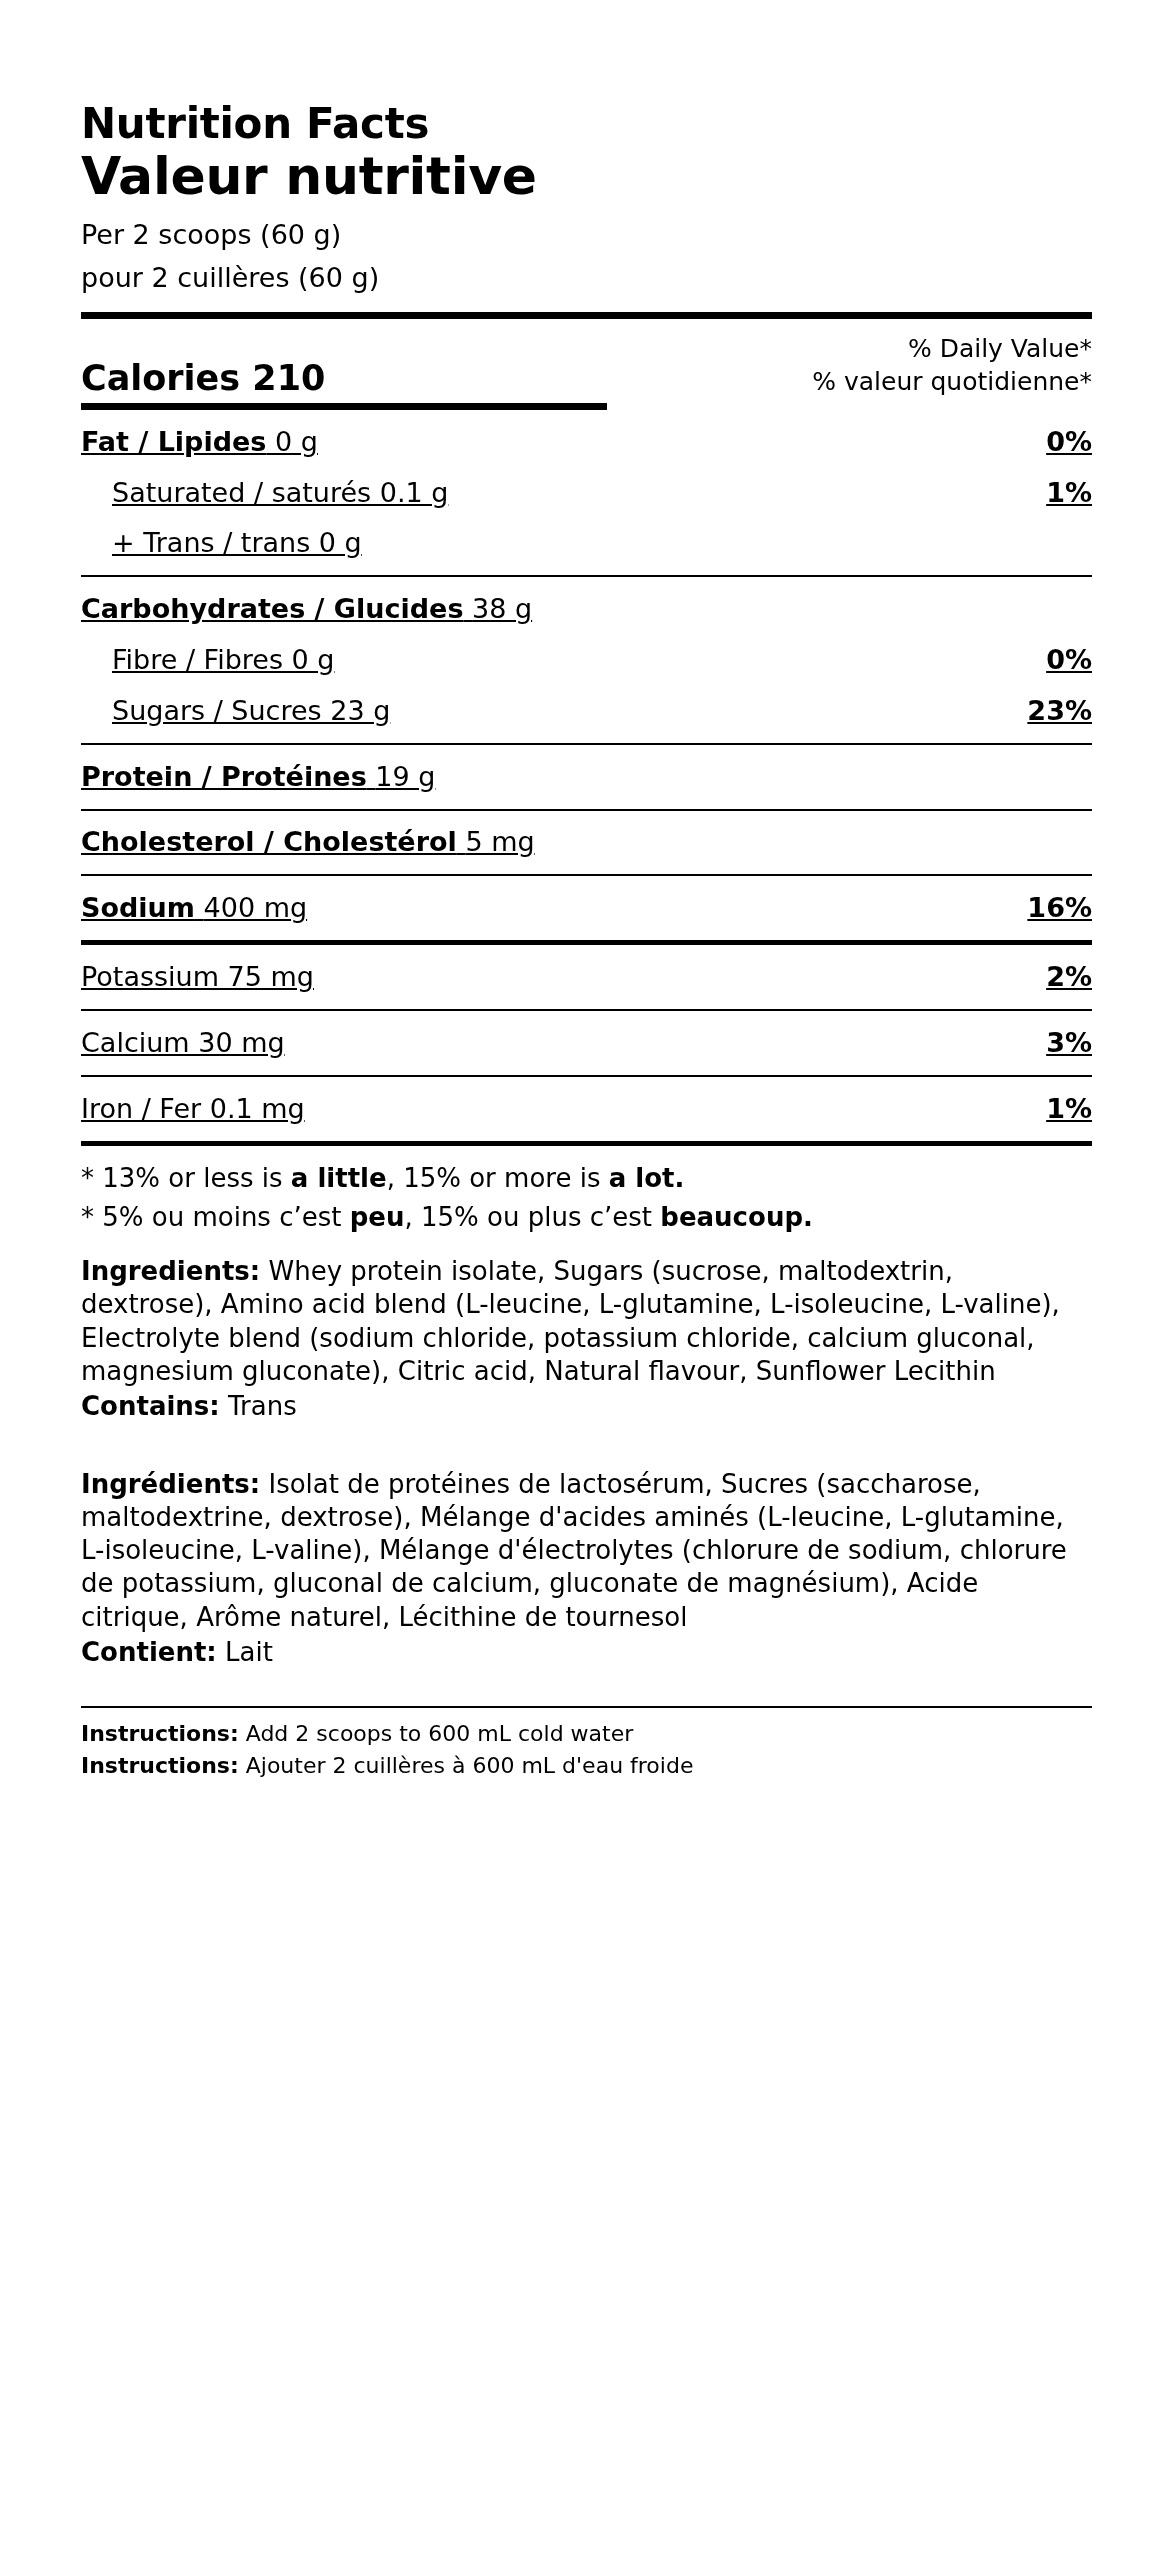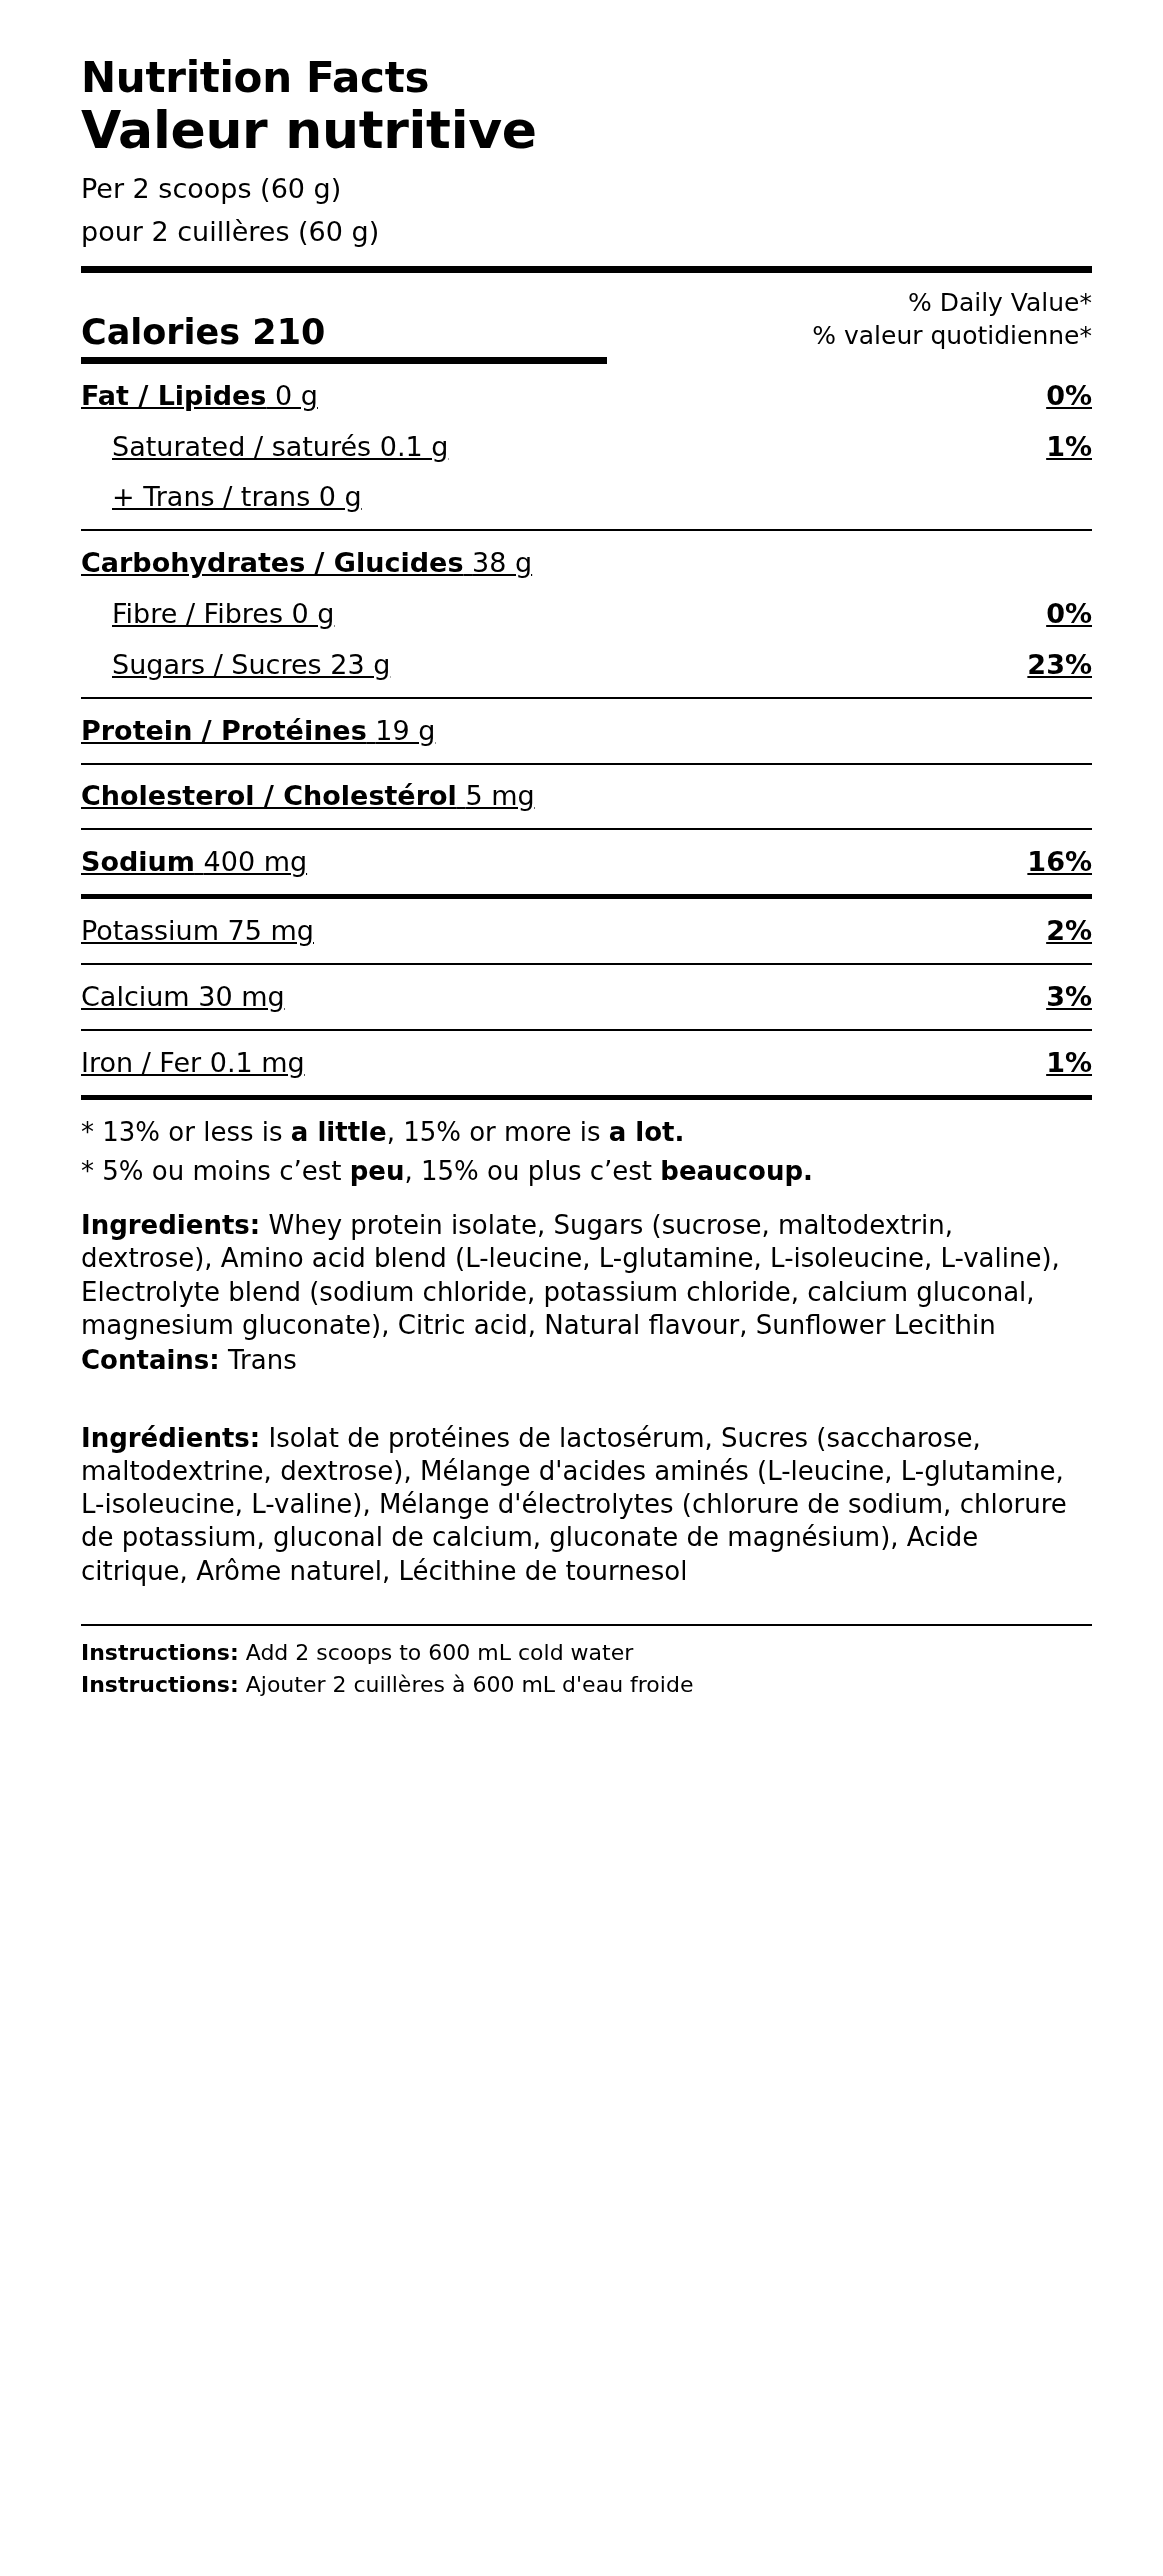--- a/index.html
+++ b/index.html
@@ -13,20 +13,21 @@
     font-family: "DejaVu Sans", sans-serif;
     color: #000000;
     -webkit-font-smoothing: antialiased;
   }
   .panel {
     position: relative;
     width: 1164px;
     height: 1980px;
     box-sizing: border-box;
     padding: 54px 72px 0 81px;
+    margin-top: 46px;
   }
 
   
   .title-en {
     font-size: 42px;
     font-weight: bold;
     line-height: 1.12;
     letter-spacing: -0.3px;
   }
   .title-fr {
@@ -260,20 +261,21 @@
 
   <div class="ing-block">
     <p><span class="b">Ingredients:</span><span> Whey protein isolate, Sugars (sucrose, maltodextrin, dextrose), Amino acid blend (L-leucine, L-glutamine, L-isoleucine, L-valine), Electrolyte blend (sodium chloride, potassium chloride, calcium gluconal, magnesium gluconate), Citric acid, Natural flavour, Sunflower Lecithin</span></p>
     <p class="contains"><span class="b">Contains:</span><span> Trans</span></p>
   </div>
 
   <div class="ing-spacer"></div>
 
   <div class="ing-block">
     <p><span class="b">Ingrédients:</span><span> Isolat de protéines de lactosérum, Sucres (saccharose, maltodextrine, dextrose), Mélange d'acides aminés (L-leucine, L-glutamine, L-isoleucine, L-valine), Mélange d'électrolytes (chlorure de sodium, chlorure de potassium, gluconal de calcium, gluconate de magnésium), Acide citrique, Arôme naturel, Lécithine de tournesol</span></p>
+    <p class="contains"><span class="b">Contient:</span><span> Lait</span></p>
   </div>
 
   <div style="height:36px"></div>
 
   <hr class="rule-thin">
 
   <div class="instructions">
     <p><span class="b">Instructions:</span><span> Add 2 scoops to 600 mL cold water</span></p>
     <p><span class="b">Instructions:</span><span> Ajouter 2 cuillères à 600 mL d'eau froide</span></p>
   </div>

